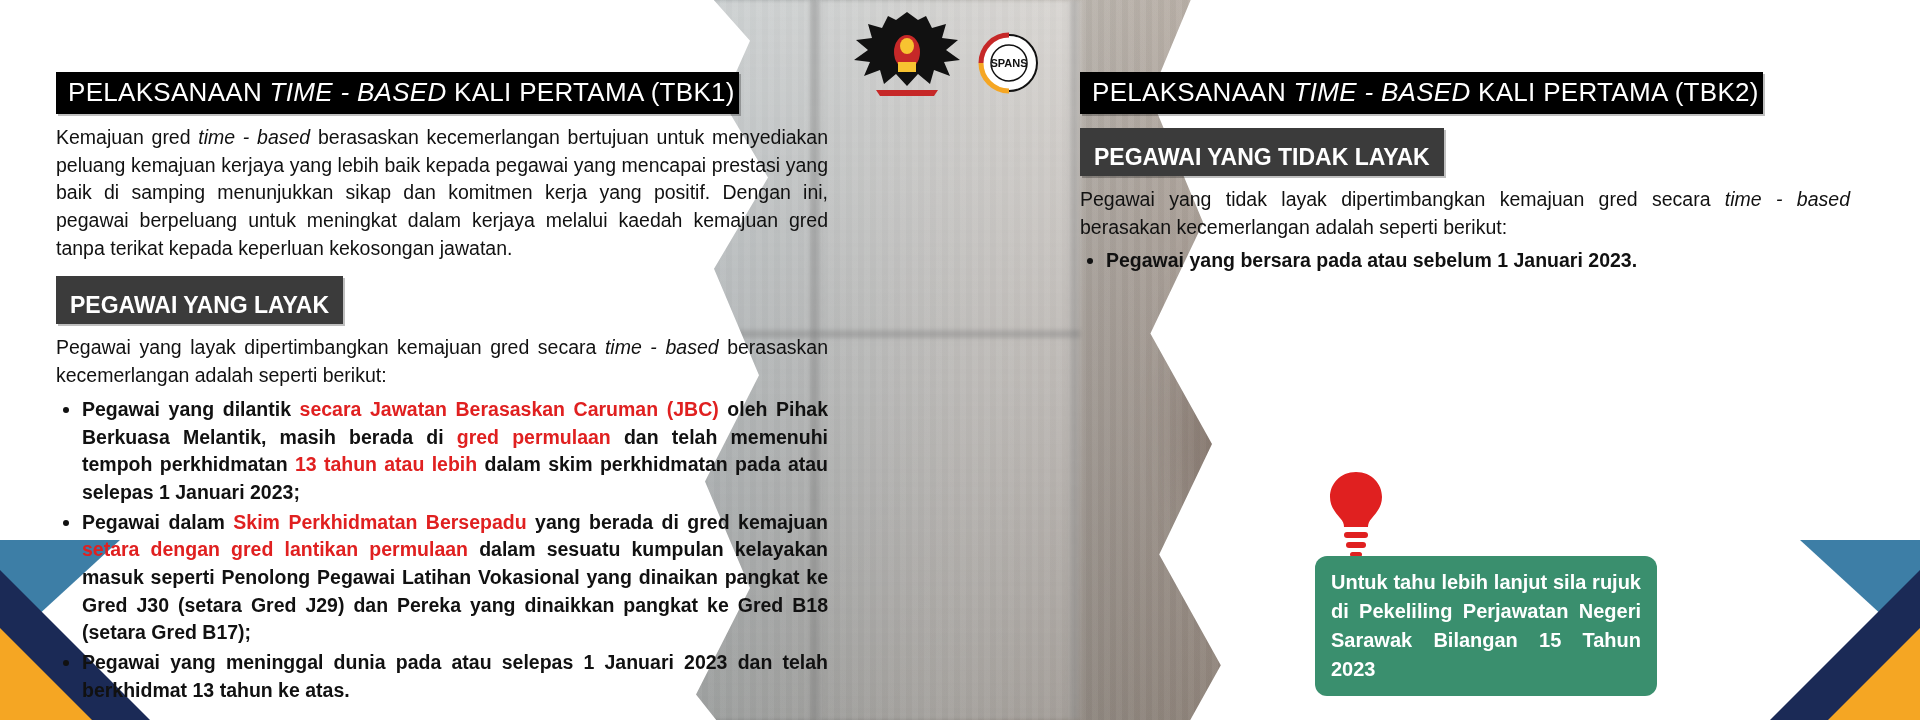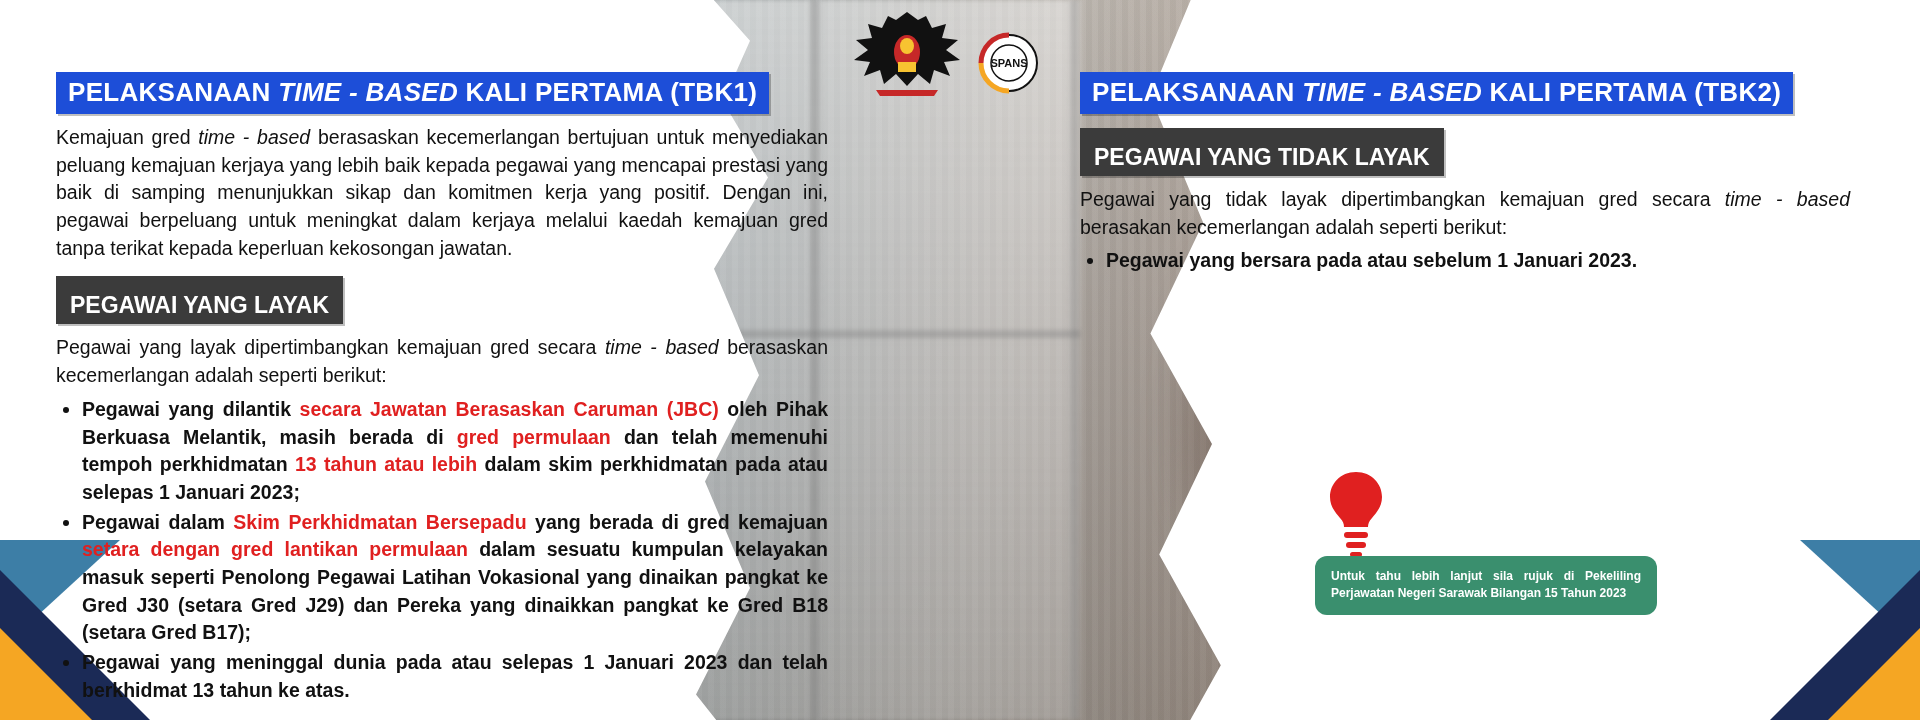--- a/index.html
+++ b/index.html
@@ -69,25 +69,25 @@
   .crest{position:absolute;left:10px;top:0;width:122px;height:92px;}
   .spans{position:absolute;left:132px;top:26px;width:82px;height:62px;}
 
   
   .col{position:absolute;}
   .col-left{left:56px;top:72px;width:772px;}
   .col-right{left:1080px;top:72px;width:770px;}
 
   .banner{
     display:inline-block;
-    font-size:26px;font-weight:bold;letter-spacing:.3px;
+    font-size:26px;font-weight:normal;letter-spacing:.3px;
     color:#ffffff;
     -webkit-text-stroke:0px;
-    padding:5px 12px 6px 12px;
-    background:#1d4ed8;
+    padding:5px 4px 6px 12px;
+    background:#000000;
     text-transform:uppercase;
     box-shadow:2px 2px 0 rgba(0,0,0,.25);
   }
   .banner .it{font-style:italic;}
   .banner-sub{
     display:inline-block;font-size:23px;font-weight:bold;color:#ffffff;
     background:#3b3b3b;padding:16px 14px 5px 14px;text-transform:uppercase;
     box-shadow:2px 2px 0 rgba(0,0,0,.25);
   }
   .para{
@@ -100,21 +100,21 @@
   ul.lst{margin:6px 0 0 0;padding-left:26px;}
   ul.lst li{
     font-size:19.5px;line-height:1.42;color:#111;font-weight:bold;
     text-align:justify;margin-bottom:2px;
   }
 
   
   .tip{
     position:absolute;left:1315px;top:556px;width:310px;
     background:#3a8f6e;border-radius:12px;color:#fff;
-    padding:12px 16px;font-size:12px;font-weight:bold;line-height:1.45;
+    padding:12px 16px;font-size:20px;font-weight:bold;line-height:1.45;
     text-align:justify;
   }
   .bulb{position:absolute;left:1318px;top:466px;width:76px;height:92px;}
 
   .sec2{margin-top:14px;}
 </style>
 </head>
 <body>
 
 <div class="stage">

